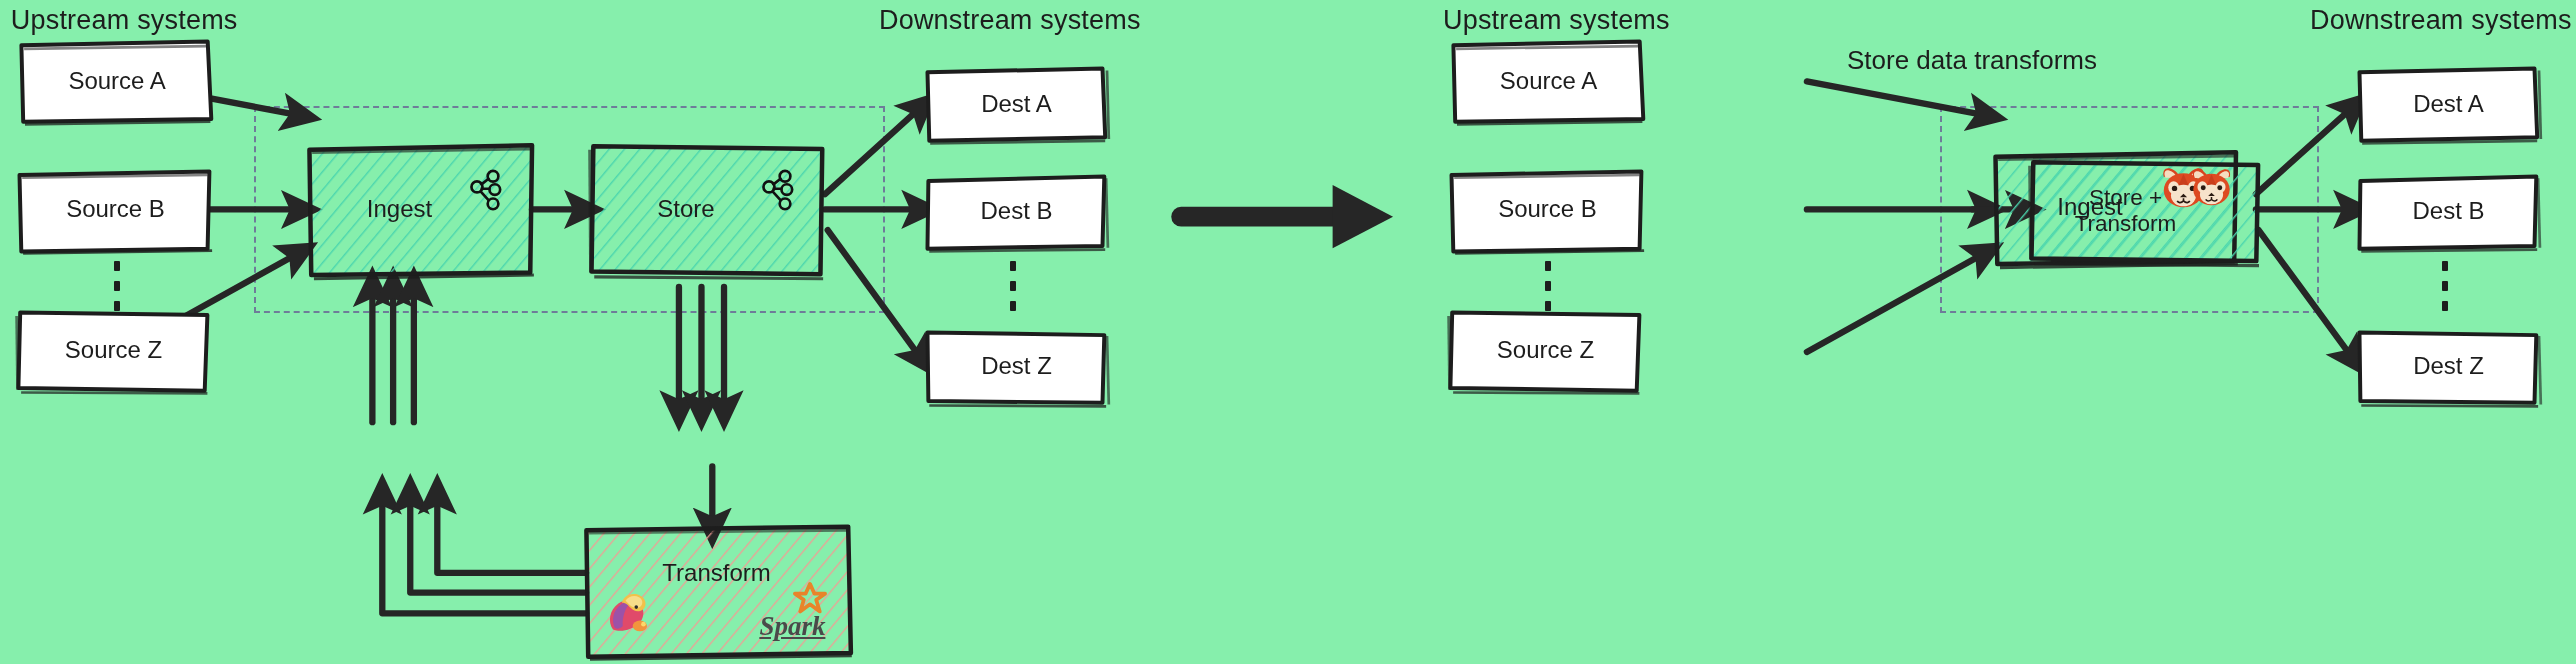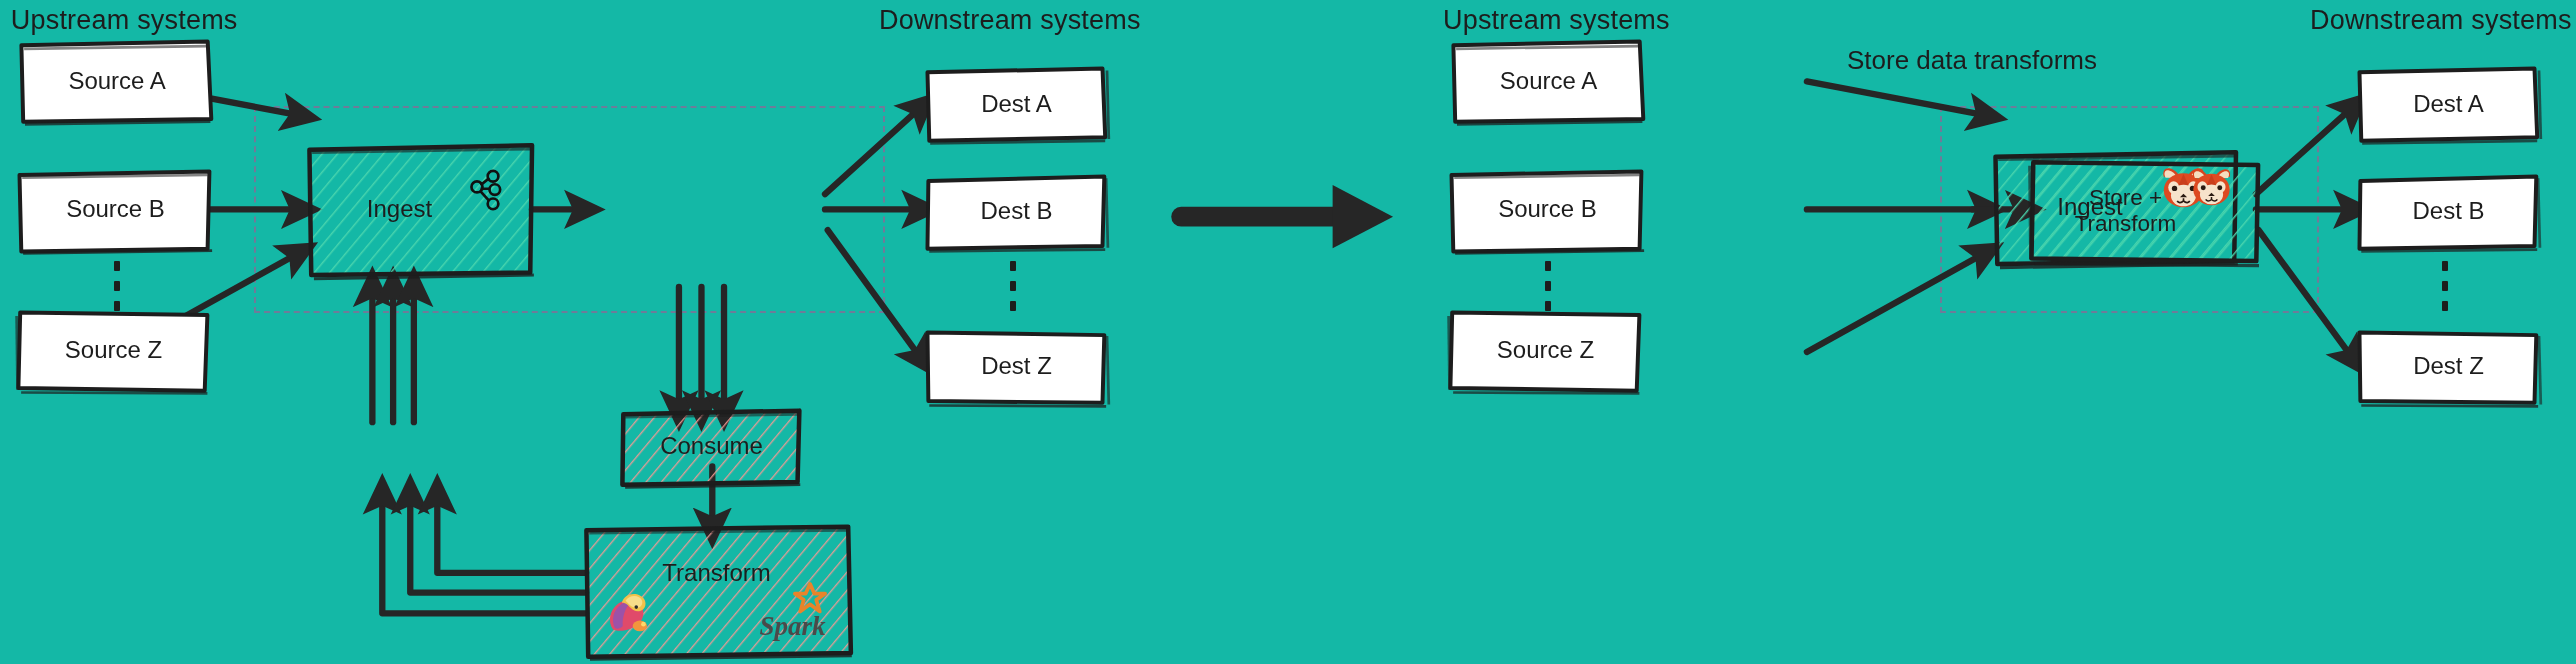--- a/index.html
+++ b/index.html
@@ -1,28 +1,28 @@
 <!DOCTYPE html>
 <html style="font-size:14.4px"><head>
 <meta charset="utf-8">
 <style>
   html,body{margin:0;padding:0;background:#ffffff;}
   body{font-family:"Liberation Sans","DejaVu Sans",sans-serif;color:#1a1a1a;}
-  #stage{position:relative;width:2576px;height:665px;background:#14b8a6;overflow:hidden;}
+  #stage{position:relative;width:2576px;height:665px;background:#86efac;overflow:hidden;}
 
   .lbl{position:absolute;font-size:27px;color:#1d1d1d;white-space:nowrap;letter-spacing:0.2px;}
   .title{position:absolute;font-size:26px;color:#1d1d1d;white-space:nowrap;}
 
   
   .hbox{position:absolute;box-sizing:border-box;display:flex;align-items:center;justify-content:center;}
   .hbox .txt{position:relative;z-index:4;font-size:24px;color:#1d1d1d;text-align:center;line-height:1.12;}
   .hbox .txt.two{font-size:22.5px;}
   .hbox svg{position:absolute;left:-5.4px;top:-5.4px;overflow:visible;z-index:2;}
 
-  .icn{position:absolute;z-index:5;}
+  .icn{position:absolute;z-index:5;text-decoration:underline;}
 
   
   .dashed{position:absolute;box-sizing:border-box;border:2.7px dashed #6e7c99;}
 
   
   .vdots{position:absolute;width:6.3px;}
   .vdots i{display:block;width:6.3px;height:10px;background:#1d1d1d;margin-bottom:10px;border-radius:0.9px;}
 
   svg.wires{position:absolute;left:0;top:0;width:2576px;height:665px;overflow:visible;z-index:1;pointer-events:none;}
 </style>
@@ -135,20 +135,37 @@
       <svg width="36" height="41" viewBox="0 0 40 46">
         <circle cx="29" cy="7" r="6" fill="none" stroke="#111" stroke-width="3"></circle>
         <circle cx="31" cy="22" r="6" fill="none" stroke="#111" stroke-width="3"></circle>
         <circle cx="29" cy="38" r="6" fill="none" stroke="#111" stroke-width="3"></circle>
         <circle cx="11" cy="19" r="6.2" fill="none" stroke="#111" stroke-width="3"></circle>
         <path d="M15,17 L25,9 M15,21 L26,21 M15,24 L25,35" stroke="#111" stroke-width="3" fill="none"></path>
       </svg>
     </span>
   </div>
 
+  <div class="hbox" style="left:591px;top:144px;width:233px;height:131px;">
+    <svg width="249" height="146" viewBox="0 0 276 162">
+      <path d="M8,8 L262,11 L260,150 L6,147 Z" fill="url(#tealHatch)" stroke="#1d1d1d" stroke-width="5" stroke-linejoin="round"></path>
+      <path d="M4,12 L5,148" fill="none" stroke="#1d1d1d" stroke-width="3.4" opacity="0.6"></path>
+      <path d="M9,153 L263,155" fill="none" stroke="#1d1d1d" stroke-width="3.4" opacity="0.75"></path>
+    </svg>
+    <span class="txt" style="margin-right:43px;">Store</span>
+    <span class="icn" style="right:23.4px;top:31px;width:36px;height:41px;">
+      <svg width="36" height="41" viewBox="0 0 40 46">
+        <circle cx="29" cy="7" r="6" fill="none" stroke="#111" stroke-width="3"></circle>
+        <circle cx="31" cy="22" r="6" fill="none" stroke="#111" stroke-width="3"></circle>
+        <circle cx="29" cy="38" r="6" fill="none" stroke="#111" stroke-width="3"></circle>
+        <circle cx="11" cy="19" r="6.2" fill="none" stroke="#111" stroke-width="3"></circle>
+        <path d="M15,17 L25,9 M15,21 L26,21 M15,24 L25,35" stroke="#111" stroke-width="3" fill="none"></path>
+      </svg>
+    </span>
+  </div>
 
   <div class="hbox" style="left:927px;top:70px;width:179px;height:68px;">
     <svg width="195" height="83" viewBox="0 0 216 92">
       <path d="M6,8 L200,4 L203,80 L8,84 Z" fill="#fff" stroke="#1d1d1d" stroke-width="4.4" stroke-linejoin="round"></path>
       <path d="M205,6 L207,82" fill="none" stroke="#1d1d1d" stroke-width="3" opacity="0.65"></path>
       <path d="M9,87 L203,84" fill="none" stroke="#1d1d1d" stroke-width="3" opacity="0.7"></path>
     </svg>
     <span class="txt">Dest A</span>
   </div>
 
@@ -170,28 +187,20 @@
     <span class="txt">Dest Z</span>
   </div>
 
   <div class="vdots" style="left:1010px;top:261px;">
     <i></i>
       <i></i>
       <i></i>
   </div>
 
 
-  <div class="hbox" style="left:622px;top:411px;width:179px;height:70px;">
-    <svg width="195" height="86" viewBox="0 0 216 95">
-      <path d="M7,9 L202,5 L200,84 L6,87 Z" fill="url(#redHatch)" stroke="#1d1d1d" stroke-width="5" stroke-linejoin="round"></path>
-      <path d="M9,12 L201,9" fill="none" stroke="#1d1d1d" stroke-width="3.2" opacity="0.55"></path>
-      <path d="M9,90 L203,87" fill="none" stroke="#1d1d1d" stroke-width="3.2" opacity="0.8"></path>
-    </svg>
-    <span class="txt">Consume</span>
-  </div>
 
   <div class="hbox" style="left:586px;top:528px;width:261px;height:124px;">
     <svg width="278" height="140" viewBox="0 0 308 155">
       <path d="M6,8 L296,4 L299,144 L8,148 Z" fill="url(#redHatch)" stroke="#1d1d1d" stroke-width="5" stroke-linejoin="round"></path>
       <path d="M9,11 L295,8" fill="none" stroke="#1d1d1d" stroke-width="3.2" opacity="0.55"></path>
       <path d="M10,151 L300,147" fill="none" stroke="#1d1d1d" stroke-width="3.2" opacity="0.8"></path>
     </svg>
     <span class="txt" style="position:absolute;left:0;right:0;top:32px;">Transform</span>
 
     <span class="icn" style="left:23.4px;top:67px;width:52px;height:45px;">

